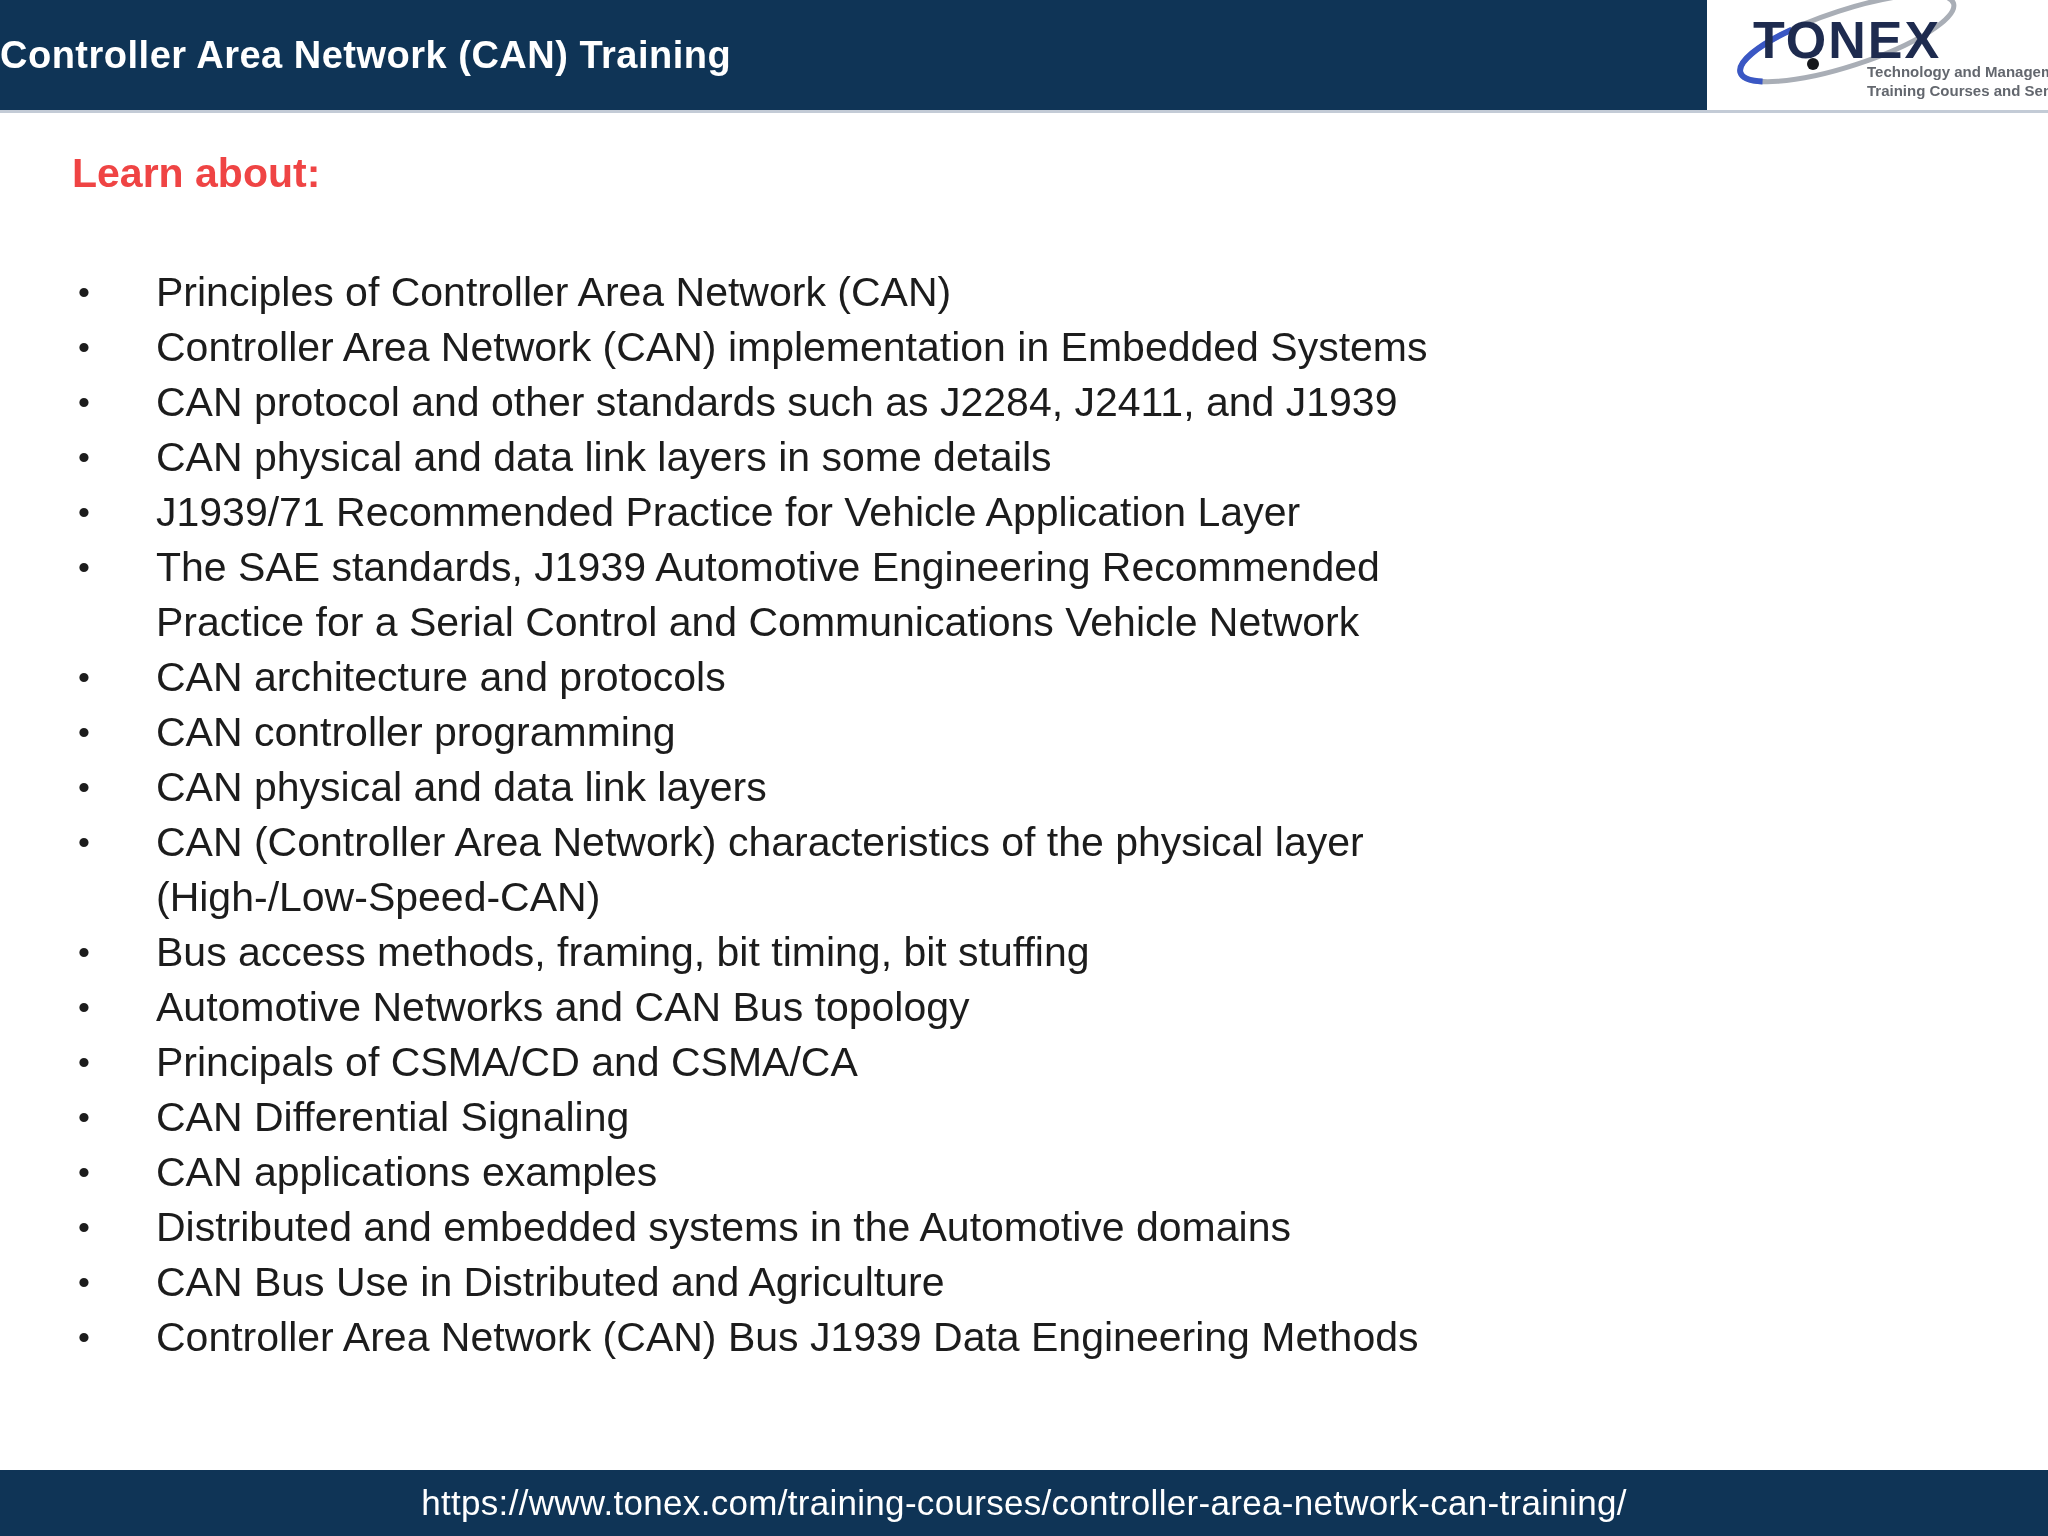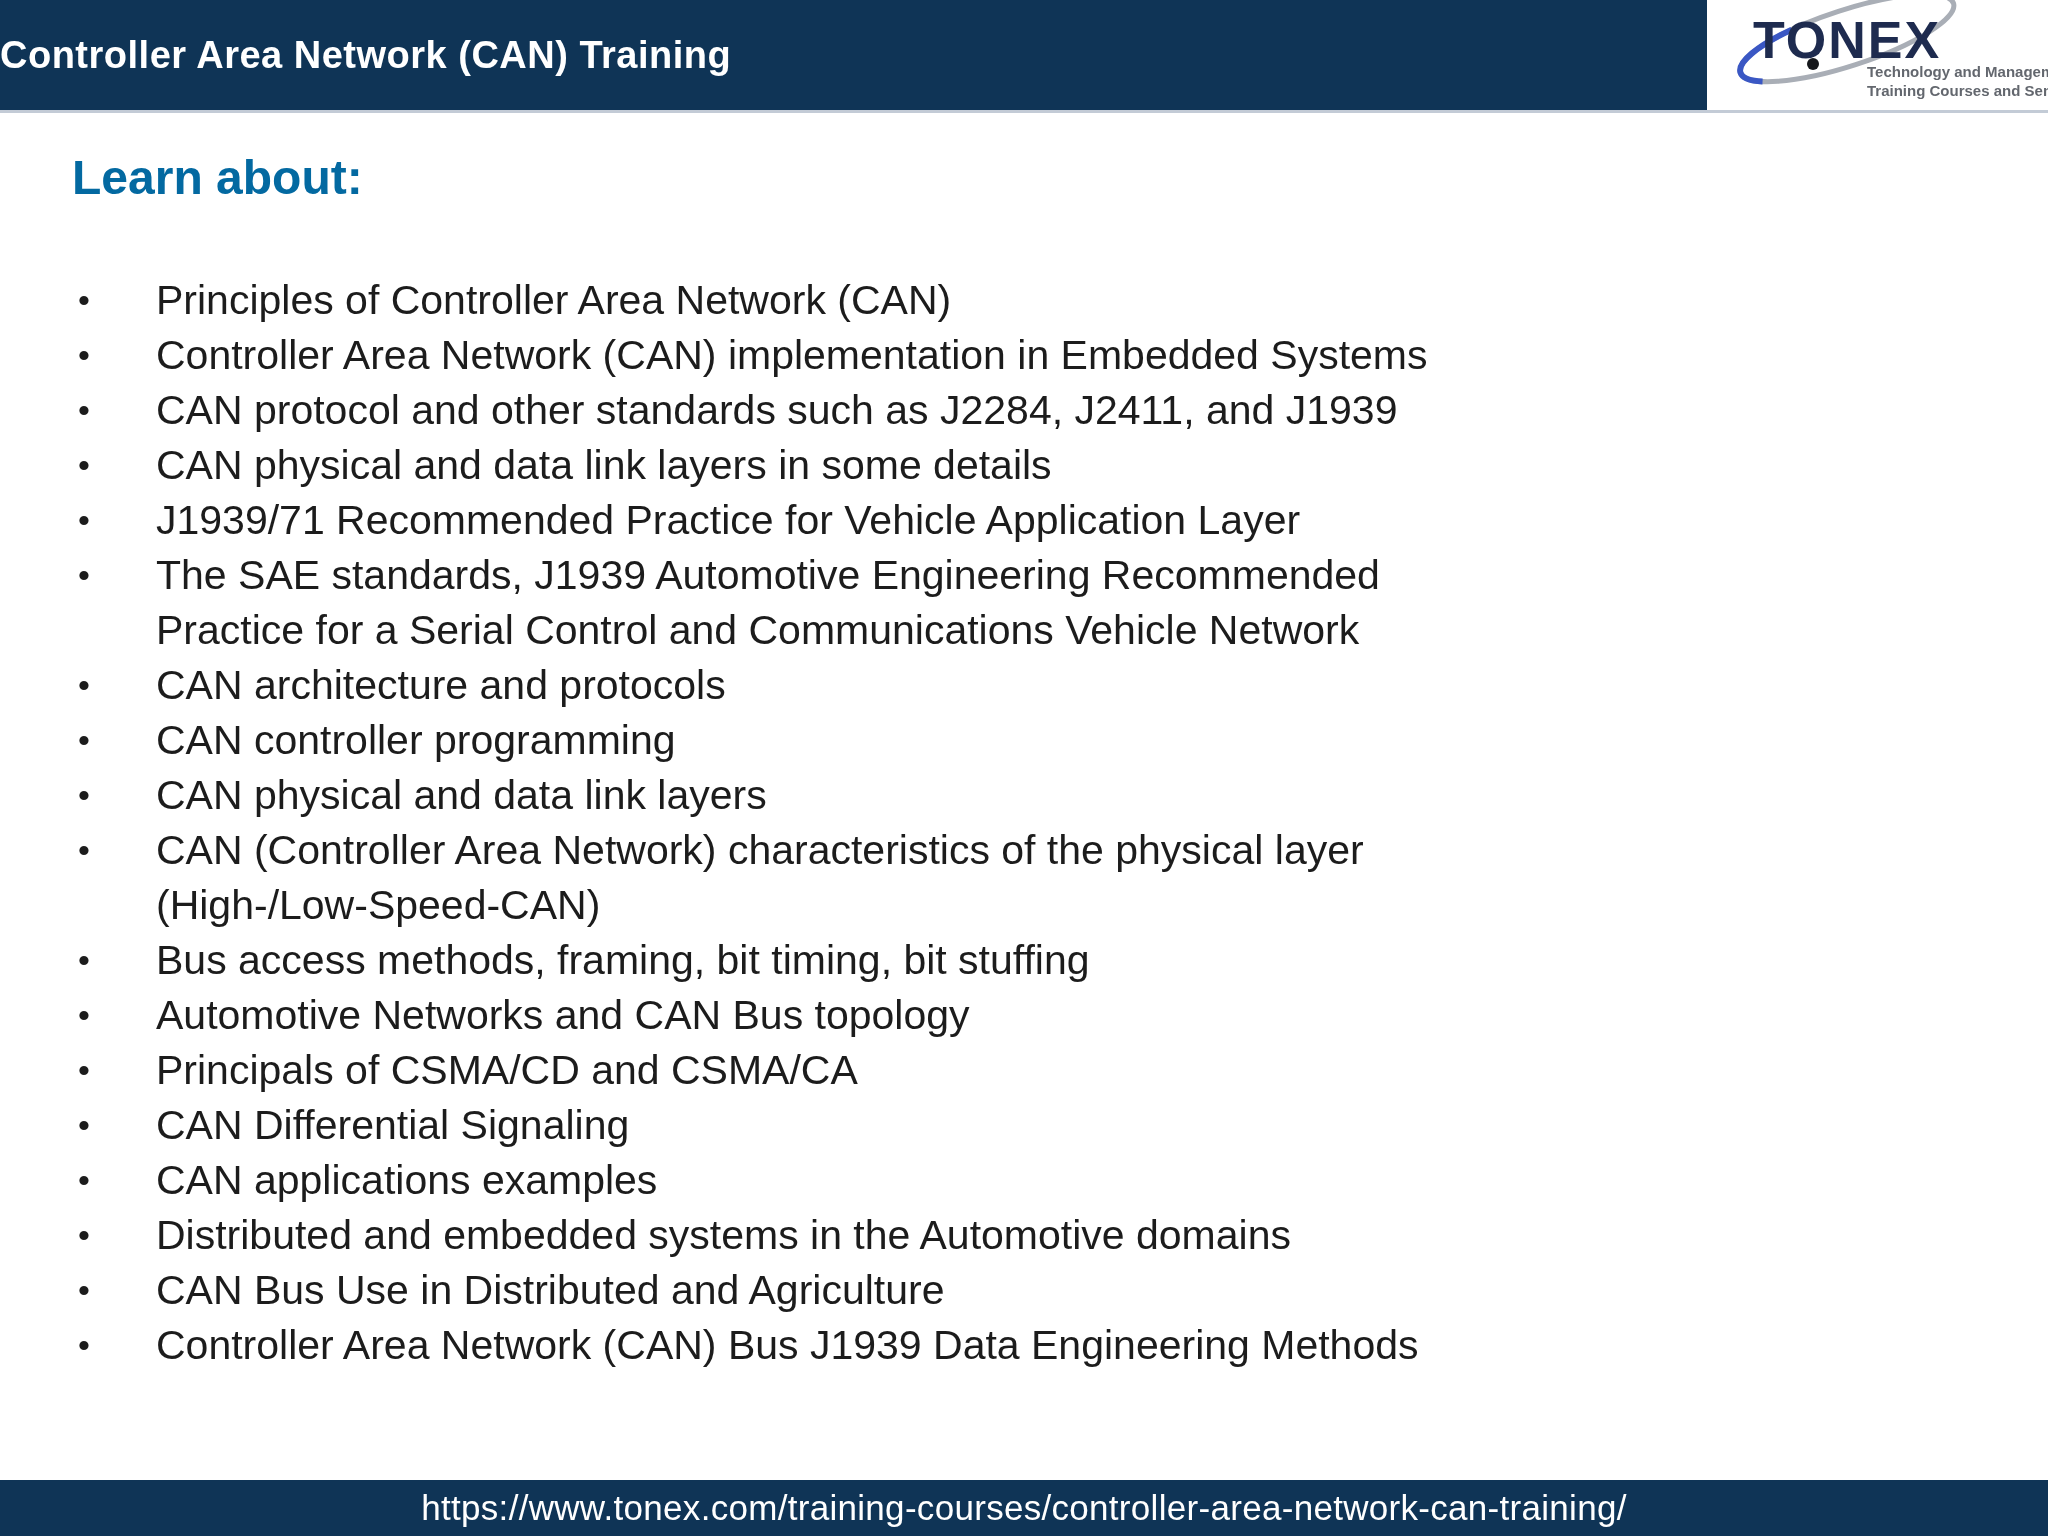--- a/index.html
+++ b/index.html
@@ -35,23 +35,23 @@
     position: relative;
   }
   .logo-svg { position: absolute; top: 0; left: 0; }
   
   .content {
     position: absolute;
     top: 150px; left: 72px;
     width: 1910px;
   }
   .learn-heading {
-    font-size: 48px;
+    font-size: 41px;
     font-weight: bold;
-    color: #0369a1;
+    color: #ef4444;
   }
   .bullet-list {
     list-style: none;
     margin-top: 68px;
     margin-left: 6px;
     max-width: 1440px;
   }
   .bullet-list li {
     position: relative;
     padding-left: 78px;
@@ -65,21 +65,21 @@
     position: absolute;
     left: 0; top: 0;
     font-size: 34px;
     line-height: 55px;
     color: #1c1c1c;
   }
   
   .footer {
     position: absolute;
     bottom: 0; left: 0;
-    width: 2048px; height: 56px;
+    width: 2048px; height: 66px;
     background: #0f3456;
     display: flex;
     align-items: center;
     justify-content: center;
   }
   .footer-url {
     color: #ffffff;
     font-size: 35px;
     letter-spacing: 0.3px;
   }

